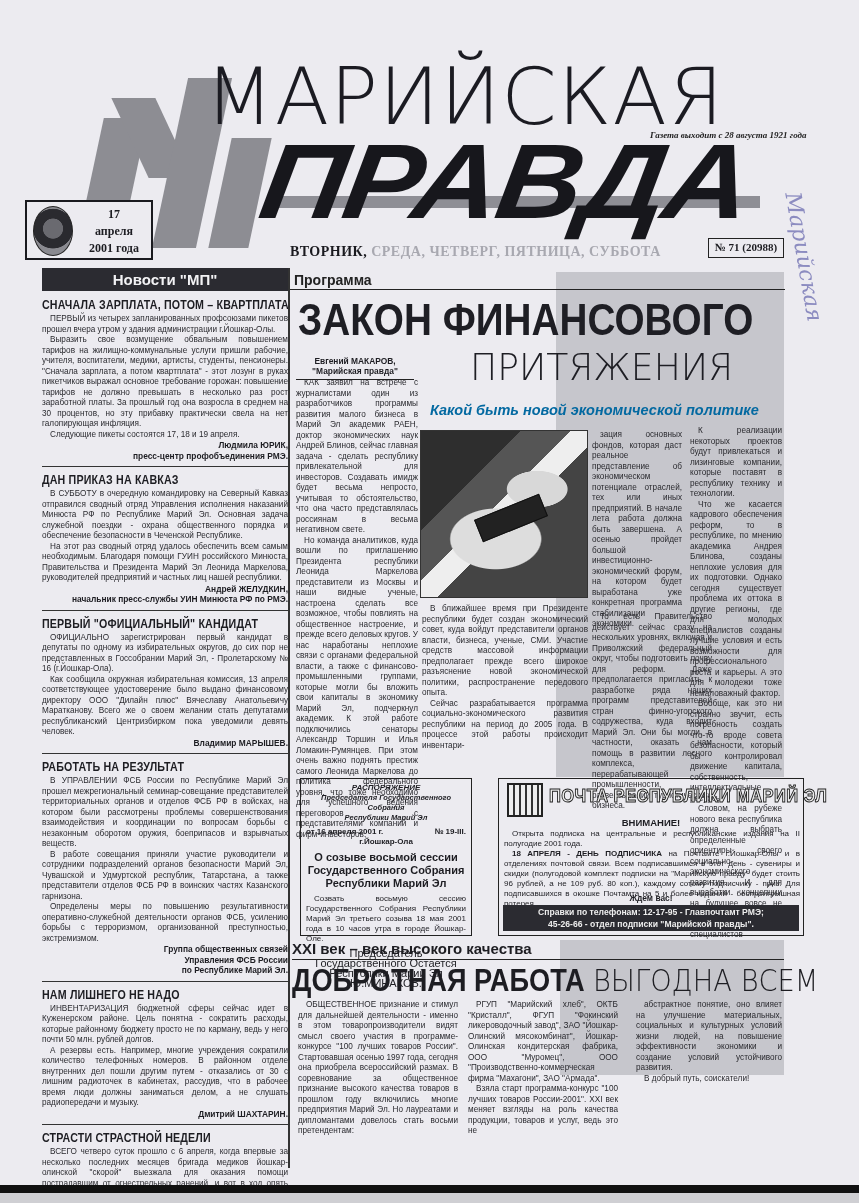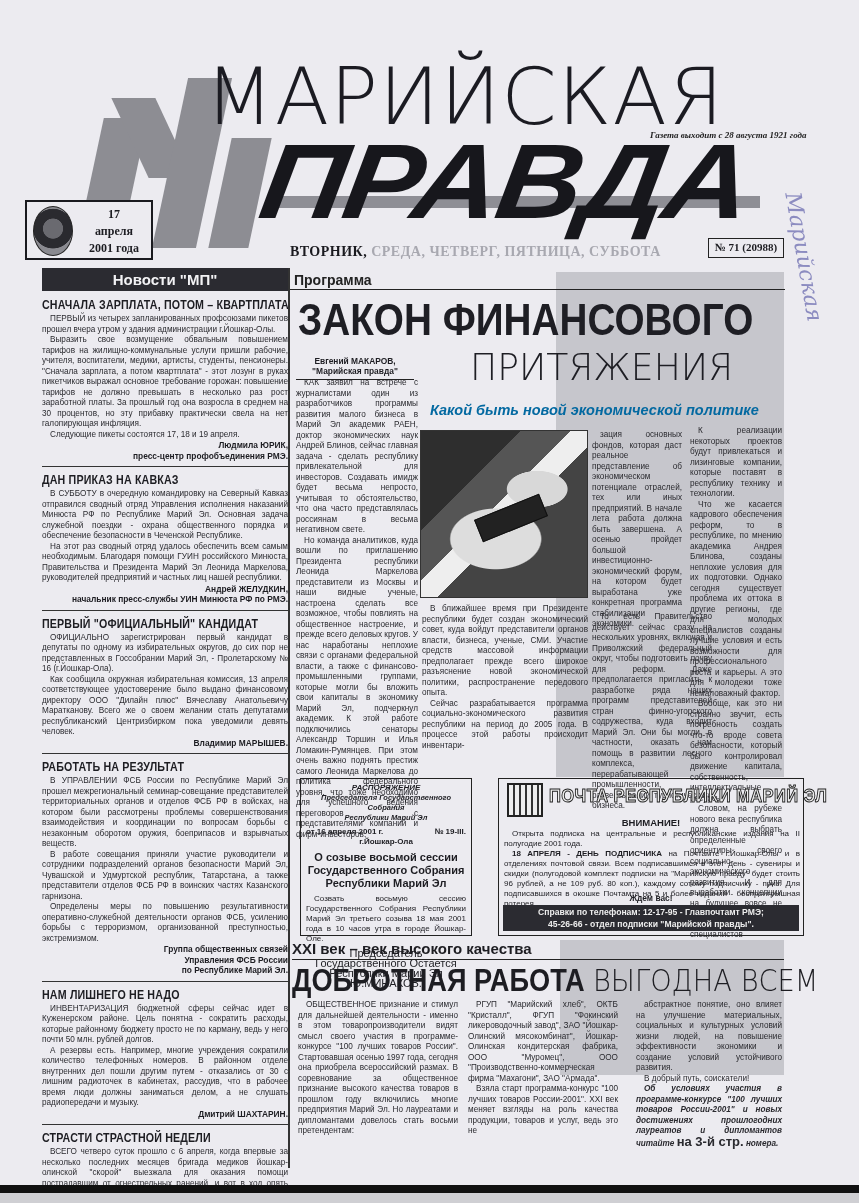--- a/index.html
+++ b/index.html
@@ -340,18 +340,17 @@
   <div class="text-col" style="left:298px;top:1000px;width:160px;">
     <p>ОБЩЕСТВЕННОЕ признание и стимул для дальнейшей деятельности - именно в этом товаропроизводители видят смысл своего участия в программе-конкурсе "100 лучших товаров России". Стартовавшая осенью 1997 года, сегодня она приобрела всероссийский размах. В соревнование за общественное признание высокого качества товаров в прошлом году включились многие предприятия Марий Эл. Но лауреатами и дипломантами довелось стать восьми претендентам:</p>
   </div>
   <div class="text-col" style="left:468px;top:1000px;width:150px;">
     <p>РГУП "Марийский хлеб", ОКТБ "Кристалл", ФГУП "Фокинский ликероводочный завод", ЗАО "Йошкар-Олинский мясокомбинат", Йошкар-Олинская кондитерская фабрика, ООО "Муромец", ООО "Производственно-коммерческая фирма "Махагони", ЗАО "Армада".</p>
     <p>Взяла старт программа-конкурс "100 лучших товаров России-2001". XXI век меняет взгляды на роль качества продукции, товаров и услуг, ведь это не</p>
   </div>
   <div class="text-col" style="left:636px;top:1000px;width:146px;">
     <p>абстрактное понятие, оно влияет на улучшение материальных, социальных и культурных условий жизни людей, на повышение эффективности экономики и создание условий устойчивого развития.</p>
     <p>В добрый путь, соискатели!</p>
-    <p class="closing"><span>Об условиях участия в программе-конкурсе "100 лучших товаров России-2001" и новых достижениях прошлогодних лауреатов и дипломантов читайте</span> <big>на 3-й стр.</big> <span>номера.</span></p>
   </div>
 
   <div class="page-bottom-bar"></div>
   <div class="page-bottom-gray"></div>
 </div>
 
 </body></html>

